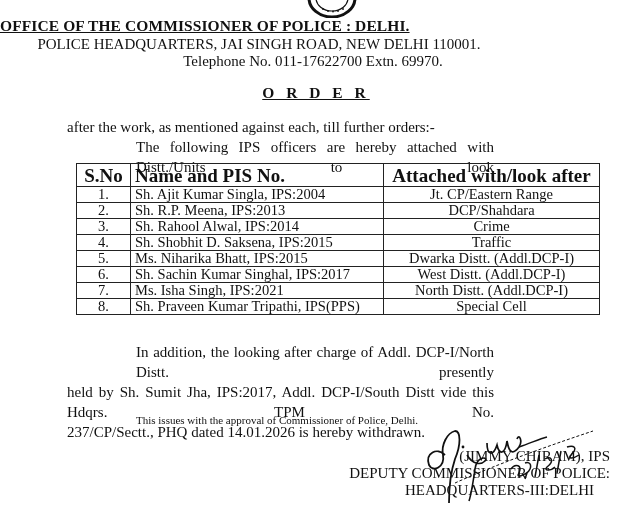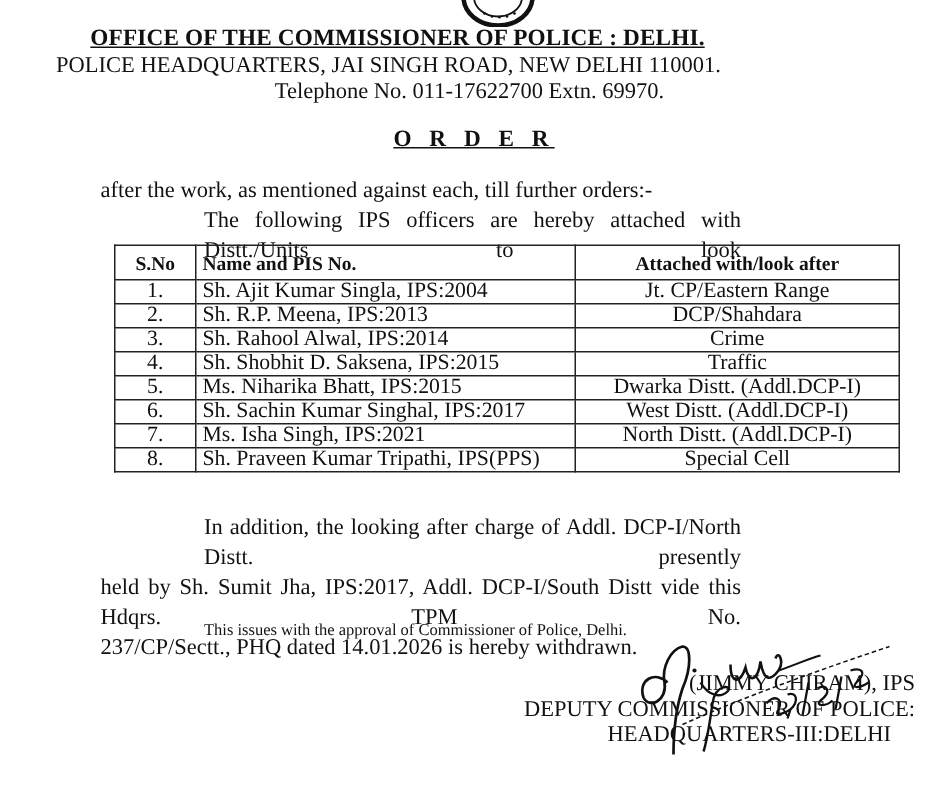--- a/index.html
+++ b/index.html
@@ -1,30 +1,30 @@
 <!DOCTYPE html>
 <html><head>
 <meta charset="utf-8">
 <style>
   html,body{margin:0;padding:0;background:#fff;}
   body{width:626px;height:529px;overflow:hidden;position:relative;
        font-family:"Liberation Serif","DejaVu Serif",serif;color:#111;}
   .abs{position:absolute;}
   .emblem{left:306px;top:-22px;width:52px;height:40px;}
-  .hdr1{left:0;width:530px;top:17px;text-align:center;font-weight:bold;
+  .hdr1{left:0;width:530px;top:17px;font-weight:bold;
         font-size:15.5px;text-decoration:underline;letter-spacing:0.1px;}
   .hdr2{left:0;width:518px;top:36px;text-align:center;font-size:15px;}
   .hdr3{left:0;width:626px;top:53px;text-align:center;font-size:15px;}
   .order{left:0;width:626px;top:84px;text-align:center;font-weight:bold;
          font-size:15.5px;text-decoration:underline;letter-spacing:4px;padding-left:6px;box-sizing:border-box;}
   .para{font-size:15px;line-height:20px;text-align:justify;}
   table.orders{position:absolute;left:76px;top:163px;width:524px;border-collapse:collapse;
        font-size:14.5px;}
   table.orders td, table.orders th{border:1.3px solid #222;padding:0 4px;height:15px;line-height:15px;}
-  table.orders th{height:22px;font-weight:bold;font-size:13px;}
+  table.orders th{height:22px;font-weight:bold;font-size:19px;}
   .c1{width:45px;text-align:center;}
   .c2{width:244px;text-align:left;}
   .c3{text-align:center;}
   th.c2{text-align:left;margin-top:20px;}
   .sigblock{left:300px;top:448px;width:310px;}
   .signame{position:absolute;right:0;top:0;font-size:15px;white-space:nowrap;}
   .sigdesig{position:absolute;right:0;top:17px;font-size:15px;white-space:nowrap;}
   .sigoff{position:absolute;right:16px;top:34px;font-size:15px;white-space:nowrap;}
 </style>
 </head>

